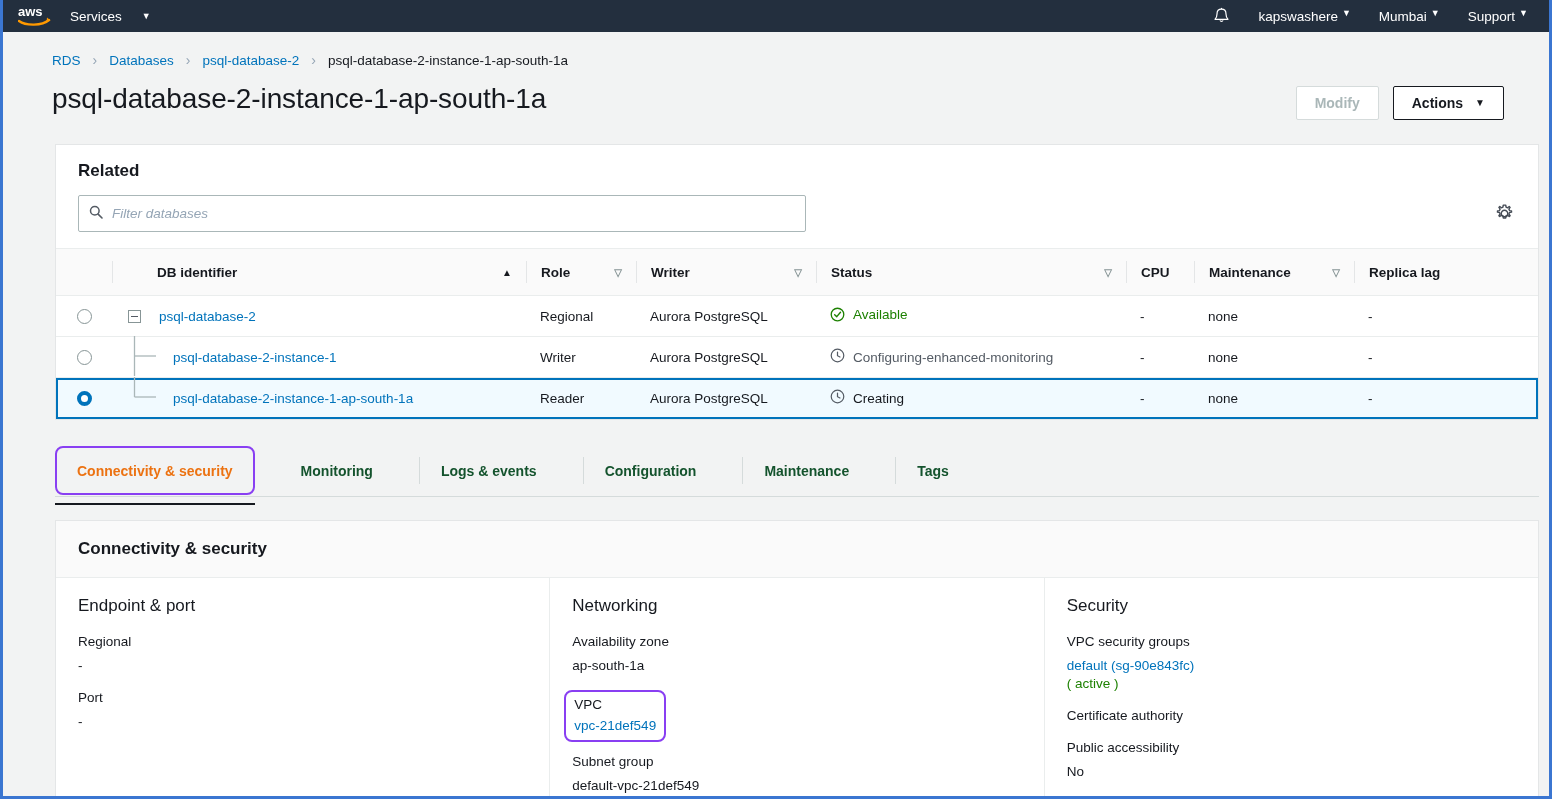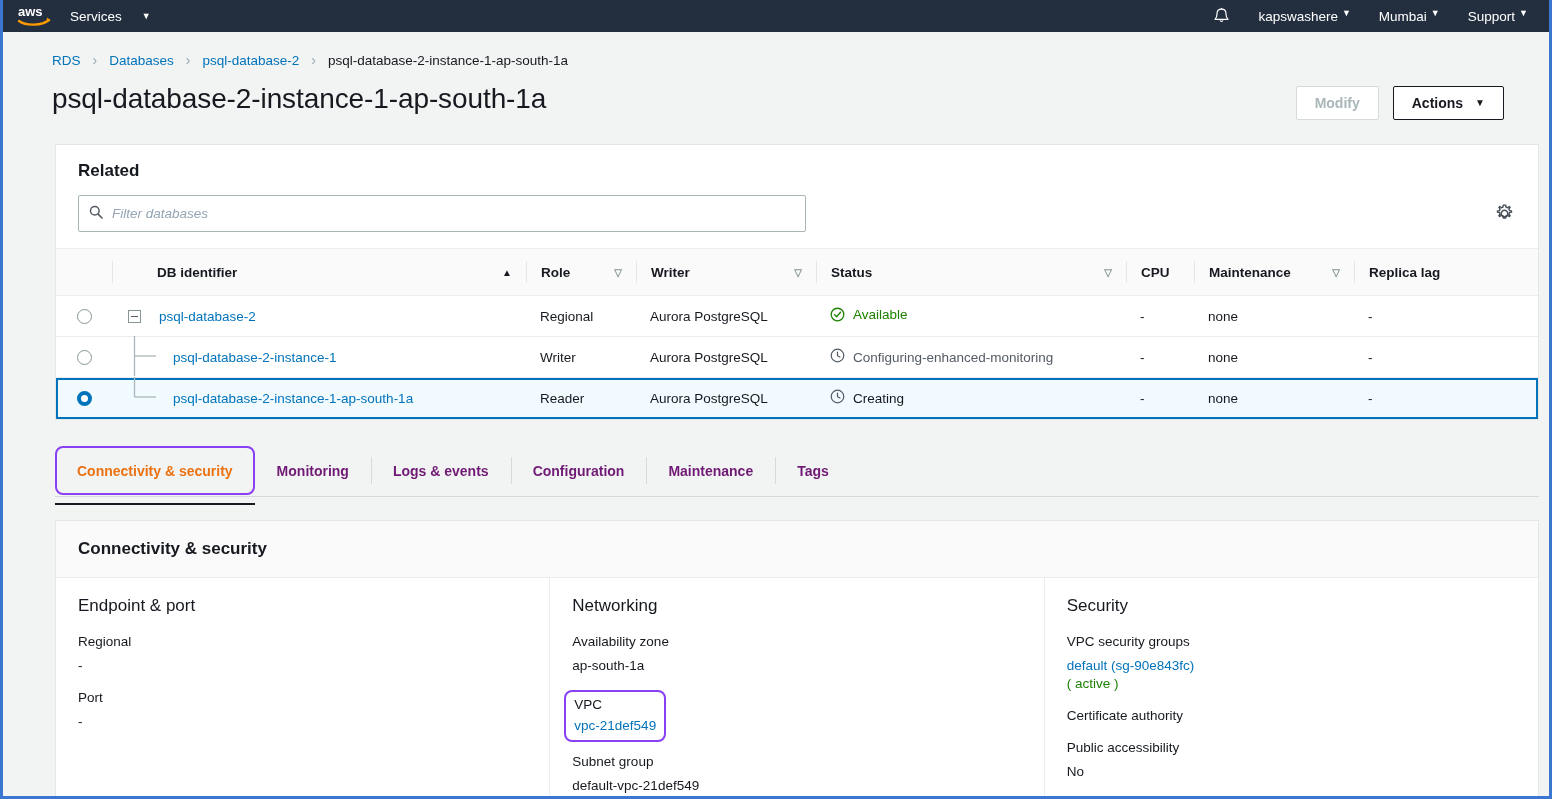--- a/index.html
+++ b/index.html
@@ -238,24 +238,25 @@
     margin: 25px 0 0 52px;
     display: flex; align-items: stretch;
     width: 1484px;
     border-bottom: 1px solid #d5dbdb;
     height: 52px;
   }
   .tab {
     display: flex; align-items: center;
     padding: 0 22px;
     font-size: 14px; font-weight: bold;
-    color: #701a75;
+    color: #14532d;
     cursor: pointer;
     position: relative;
     white-space: nowrap;
+    margin-left: 24px;
   }
   .tab + .tab::before {
     content: "";
     position: absolute; left: 0; top: 12px; bottom: 12px;
     width: 1px; background: #d5dbdb;
   }
   .tab.active {
     color: #ec7211;
     border: 2px solid #893ff2;
     border-radius: 8px;

